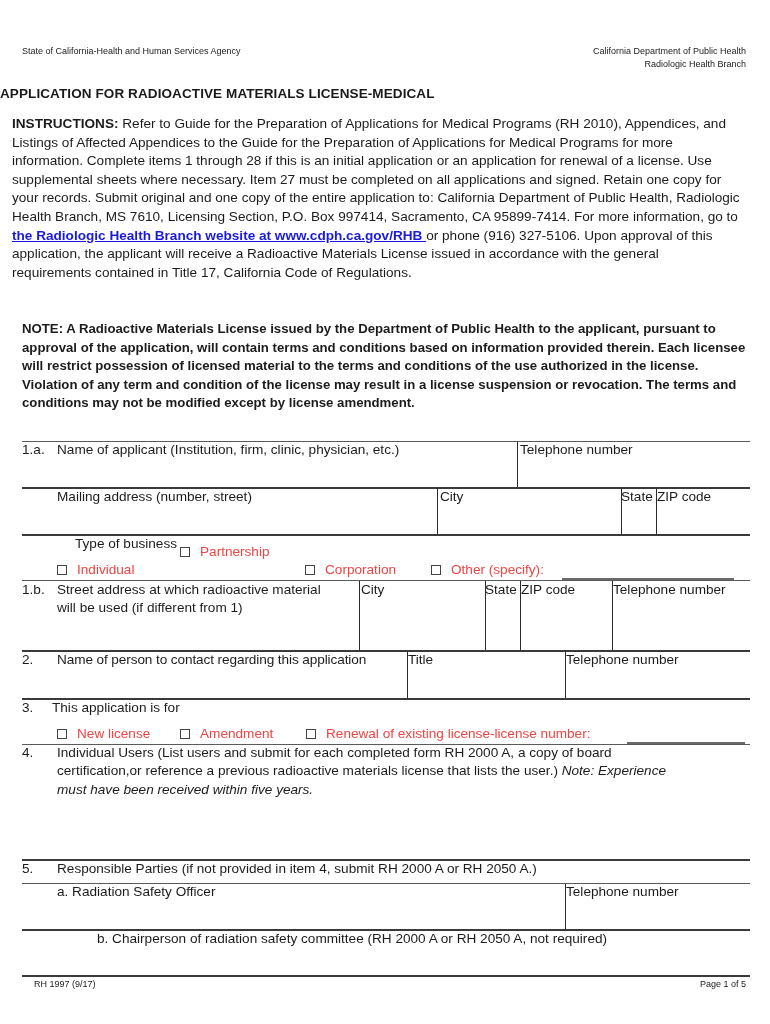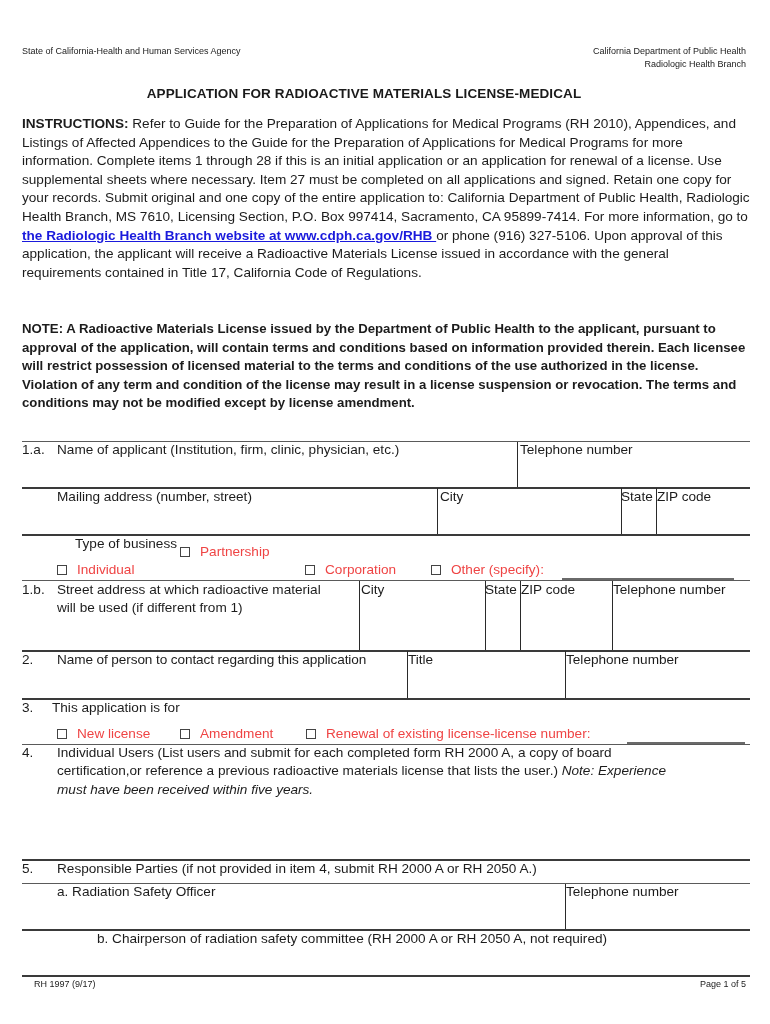--- a/index.html
+++ b/index.html
@@ -21,23 +21,23 @@
   .fill-line { position: absolute; height: 0; border-top: 2px solid #6a6a6a; }
   .footer { font-size: 9px; color: #222; }
   .italic { font-style: italic; }
 </style>
 </head>
 <body>
 
 <div class="abs hdr-small" style="left:22px; top:46px;">State of California-Health and Human Services Agency</div>
 <div class="abs hdr-small" style="right:24px; top:46px; text-align:right;">California Department of Public Health</div>
 <div class="abs hdr-small" style="right:24px; top:59px; text-align:right;">Radiologic Health Branch</div>
-<div class="abs title" style="left:0; width:728px; top:86px; text-align:center;">APPLICATION FOR RADIOACTIVE MATERIALS LICENSE-MEDICAL</div>
+<div class="abs title" style="left:0; width:728px; top:86px; ">APPLICATION FOR RADIOACTIVE MATERIALS LICENSE-MEDICAL</div>
 
-<div class="abs para" style="left:22px; top:115px; width:728px;">
+<div class="abs para" style="left:12px; top:115px; width:728px;">
   <b>INSTRUCTIONS:</b><span> Refer to Guide for the Preparation of Applications for Medical Programs (RH 2010), Appendices, and Listings of Affected Appendices to the Guide for the Preparation of Applications for Medical Programs for more information. Complete items 1 through 28 if this is an initial application or an application for renewal of a license. Use supplemental sheets where necessary.  Item 27 must be completed on all applications and signed. Retain one copy for your records. Submit original and one copy of the entire application to: California Department of Public Health, Radiologic Health Branch, MS 7610, Licensing Section, P.O. Box 997414, Sacramento, CA 95899-7414. For more information, go to </span><span class="link">the Radiologic Health Branch website at www.cdph.ca.gov/RHB </span><span>or phone (916) 327-5106. Upon approval of this application, the applicant will receive a Radioactive Materials License issued in accordance with the general requirements contained in Title 17, California Code of Regulations.</span>
 </div>
 
 <div class="abs note" style="left:22px; top:320px; width:728px;">NOTE: A Radioactive Materials License issued by the Department of Public Health to the applicant, pursuant to approval of the application, will contain terms and conditions based on information provided therein. Each licensee will restrict possession of licensed material to the terms and conditions of the use authorized in the license. Violation of any term and condition of the license may result in a license suspension or revocation. The terms and conditions may not be modified except by license amendment.</div>
 
 <div class="hline thin" style="left:22px; width:728px; top:441px;"></div>
 <div class="abs lbl" style="left:22px; top:442px;">1.a.</div>
 <div class="abs lbl" style="left:57px; top:442px;">Name of applicant (Institution, firm, clinic, physician, etc.)</div>
 <div class="abs" style="left:57px; top:460px; width:460px; height:26px;"></div>
 <div class="vline" style="left:517px; top:442px; height:46px;"></div>

